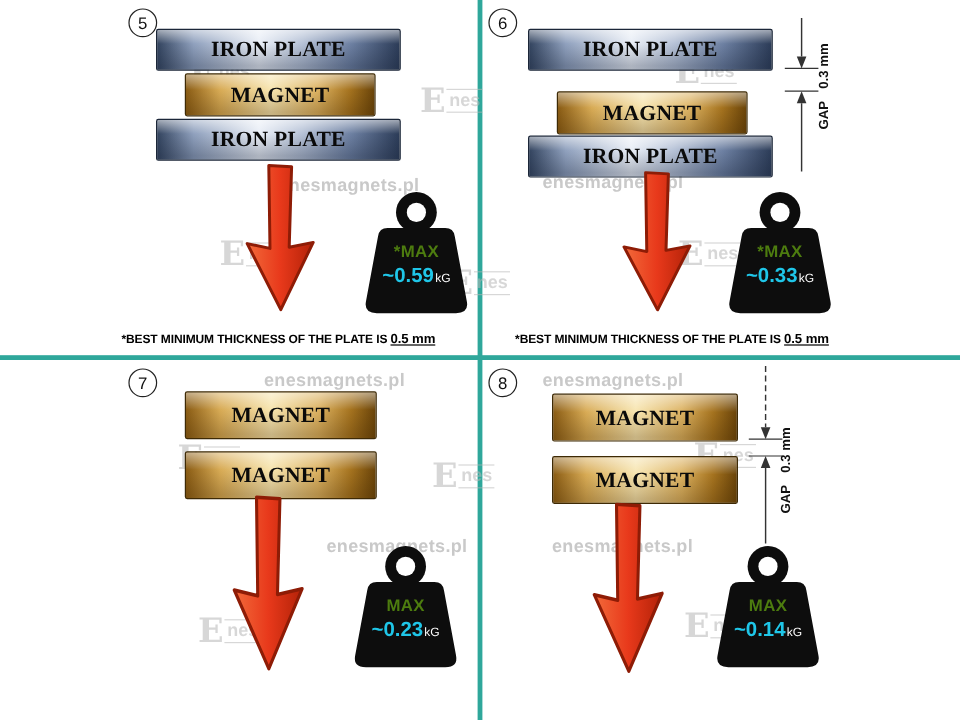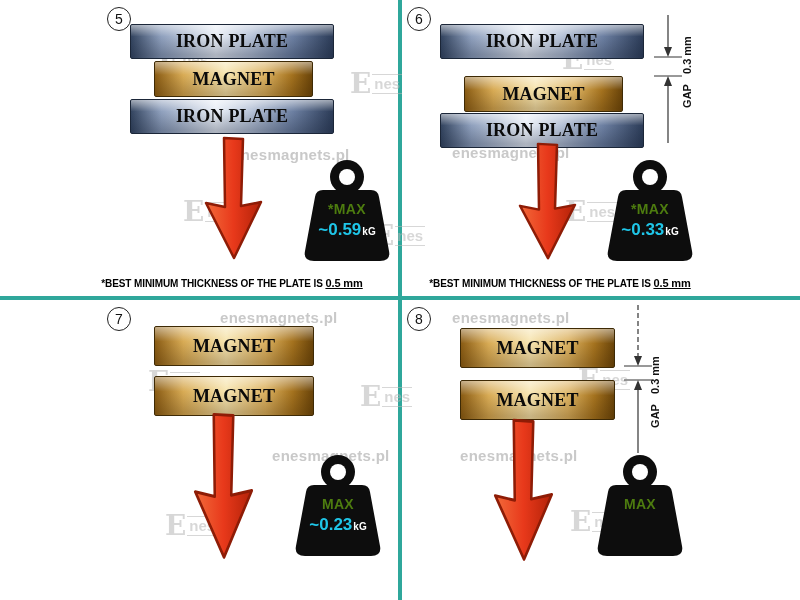--- a/index.html
+++ b/index.html
@@ -37,21 +37,21 @@
   .weight { position:absolute; width:100px; height:108px; }
   .weight svg { position:absolute; left:0; top:0; width:100%; height:100%; }
   .w-max {
     position:absolute; top:44px; left:0; width:100%; text-align:center;
     color:#4d7c0f; font-weight:700; font-size:14px; letter-spacing:.3px;
   }
   .w-val {
     position:absolute; top:63px; left:0; width:100%; text-align:center;
     color:#1fc6e8; font-weight:700; font-size:17px; white-space:nowrap;
   }
-  .w-unit { color:#ffffff; font-size:10px; font-weight:700; margin-left:1px; }
+  .w-unit { color:#ffffff; font-size:10px; font-weight:400; margin-left:1px; }
 
   .footnote {
     position:absolute; text-align:center; font-size:10px; font-weight:600;
     color:#000; letter-spacing:-0.1px; white-space:nowrap;
   }
   .fn-bold { font-weight:800; font-size:11px;text-decoration:underline; }
 
   .gap-label {
     position:absolute; width:100px; height:14px; display:flex; justify-content:center; gap:10px;
     transform:rotate(-90deg); font-size:11px; font-weight:700; color:#111; white-space:nowrap;
@@ -228,16 +228,17 @@
     <svg class="arrow" style="left:486px;top:418px;width:74px;height:146px;" viewBox="0 0 72 126" preserveAspectRatio="none">
       <path d="M27,2 L46,3 L44,70 L64,66 L37,122 L9,67 L28,71 Z" fill="url(#arrowGrad)" stroke="#8e1c06" stroke-width="2.5" stroke-linejoin="round"></path>
     </svg>
     <div class="weight" style="left:590px;top:452px;">
       <svg viewBox="0 0 100 108">
         <circle cx="50" cy="20" r="17" fill="#0d0d0d"></circle>
         <circle cx="50" cy="20" r="8" fill="#ffffff"></circle>
         <path d="M26,33 L74,33 Q81,33 82,40 L92,94 Q94,104 83,104 L17,104 Q6,104 8,94 L18,40 Q19,33 26,33 Z" fill="#0d0d0d"></path>
       </svg>
       <div class="w-max">MAX</div>
+      <div class="w-val"><span>~0.14</span><span class="w-unit">kG</span></div>
     </div>
   </div>
 
 </div>
 
 </body></html>

